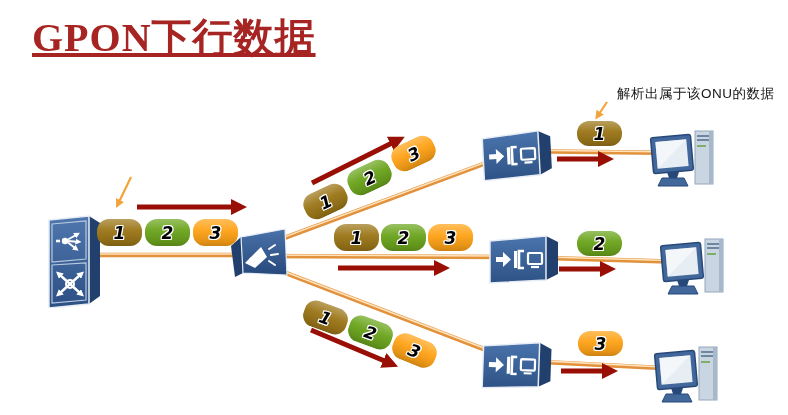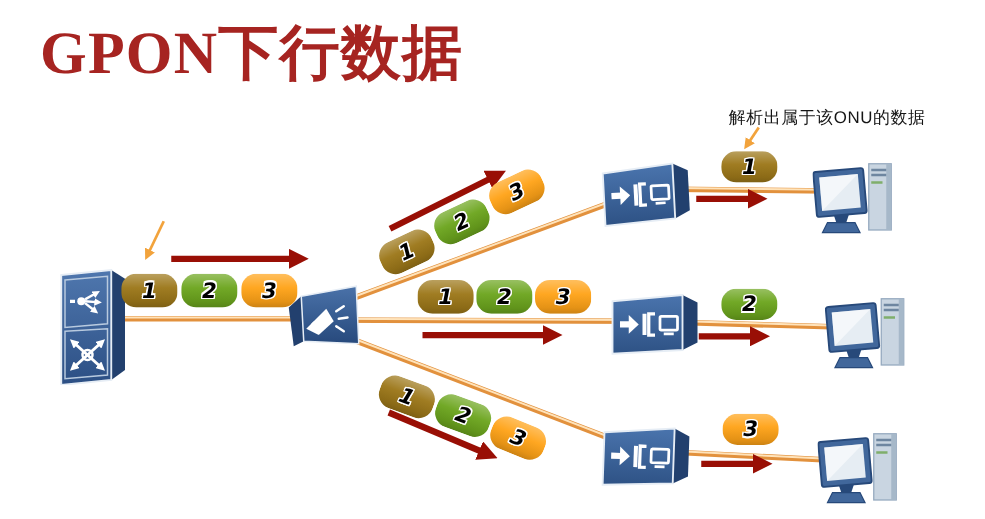--- a/index.html
+++ b/index.html
@@ -1,19 +1,19 @@
 <!DOCTYPE html>
 <html style="--title: #A62421; --arrow: #990F05; --fiber: #E2913D; --fiber-core: #FFE3BA; --label-arrow: #F2A33C; --packet-1: #9C7719; --packet-2: #6CA51E; --packet-3: #FFA318; --device-blue: #3E6396; --device-blue-dark: #22406E; --device-blue-light: #A9BDD6;"><head>
 <meta charset="utf-8">
 <style>
   html,body{margin:0;padding:0;background:#fff;}
   .stage{position:relative;width:788px;height:415px;background:#fff;overflow:hidden;
          font-family:"Liberation Sans",sans-serif;}
   .title{position:absolute;left:32px;top:10px;font-family:"Liberation Serif","DejaVu Serif",serif;
-         font-size:48px;font-weight:600;color:var(--title);letter-spacing:1px;white-space:nowrap;}
+         font-size:40px;font-weight:600;color:var(--title);letter-spacing:1px;white-space:nowrap;text-decoration:underline;}
   .wires{position:absolute;left:0;top:0;z-index:1;}
   .device{position:absolute;z-index:4;}
   .note{position:absolute;z-index:6;font-size:13.5px;color:#151515;letter-spacing:.5px;white-space:nowrap;}
   .packet{position:absolute;z-index:5;width:45px;height:27px;border-radius:12px;
           display:flex;align-items:center;justify-content:center;
           font-family:"DejaVu Sans",sans-serif;font-weight:bold;font-style:italic;
           font-size:17px;color:#000;
           text-shadow:1px 0 0 #fff,-1px 0 0 #fff,0 1px 0 #fff,0 -1px 0 #fff,1px 1px 0 #fff,-1px -1px 0 #fff,1px -1px 0 #fff,-1px 1px 0 #fff;
           background-image:linear-gradient(to bottom,rgba(255,255,255,.30),rgba(255,255,255,.04) 42%,rgba(0,0,0,.10) 82%,rgba(0,0,0,.20));}
   .packet.sm{height:25px;}
@@ -73,21 +73,21 @@
     <line class="flow" x1="338" y1="268" x2="438" y2="268" marker-end="url(#ah)"></line>
     <line class="flow" x1="311" y1="330" x2="387" y2="362" marker-end="url(#ah)"></line>
     <line class="flow" x1="557" y1="159" x2="602" y2="159" marker-end="url(#ah)"></line>
     <line class="flow" x1="559" y1="269" x2="604" y2="269" marker-end="url(#ah)"></line>
     <line class="flow" x1="561" y1="371" x2="606" y2="371" marker-end="url(#ah)"></line>
 
     <line class="pointer" x1="131" y1="177" x2="119" y2="202" marker-end="url(#ahO)"></line>
     <line class="pointer" x1="607" y1="102" x2="599" y2="114" marker-end="url(#ahO)"></line>
   </svg>
 
-  <div class="note" style="left:583px;top:85px">解析出属于该ONU的数据</div>
+  <div class="note" style="left:617px;top:85px">解析出属于该ONU的数据</div>
 
   <div class="device" style="left:44px;top:206px;width:58px;height:102px">
     <svg width="58" height="102" viewBox="0 0 58 102">
       <defs>
         <linearGradient id="gOlt" x1="0" y1="0" x2="0" y2="1">
           <stop offset="0" stop-color="#4F77AE"></stop>
             <stop offset="1" stop-color="#2C4F84"></stop>
         </linearGradient>
         <marker id="ahw" viewBox="0 0 4 4" markerWidth="3" markerHeight="3" refX="1" refY="2" orient="auto" markerUnits="strokeWidth">
           <path d="M0,0 L4,2 L0,4 Z" fill="#fff"></path>

